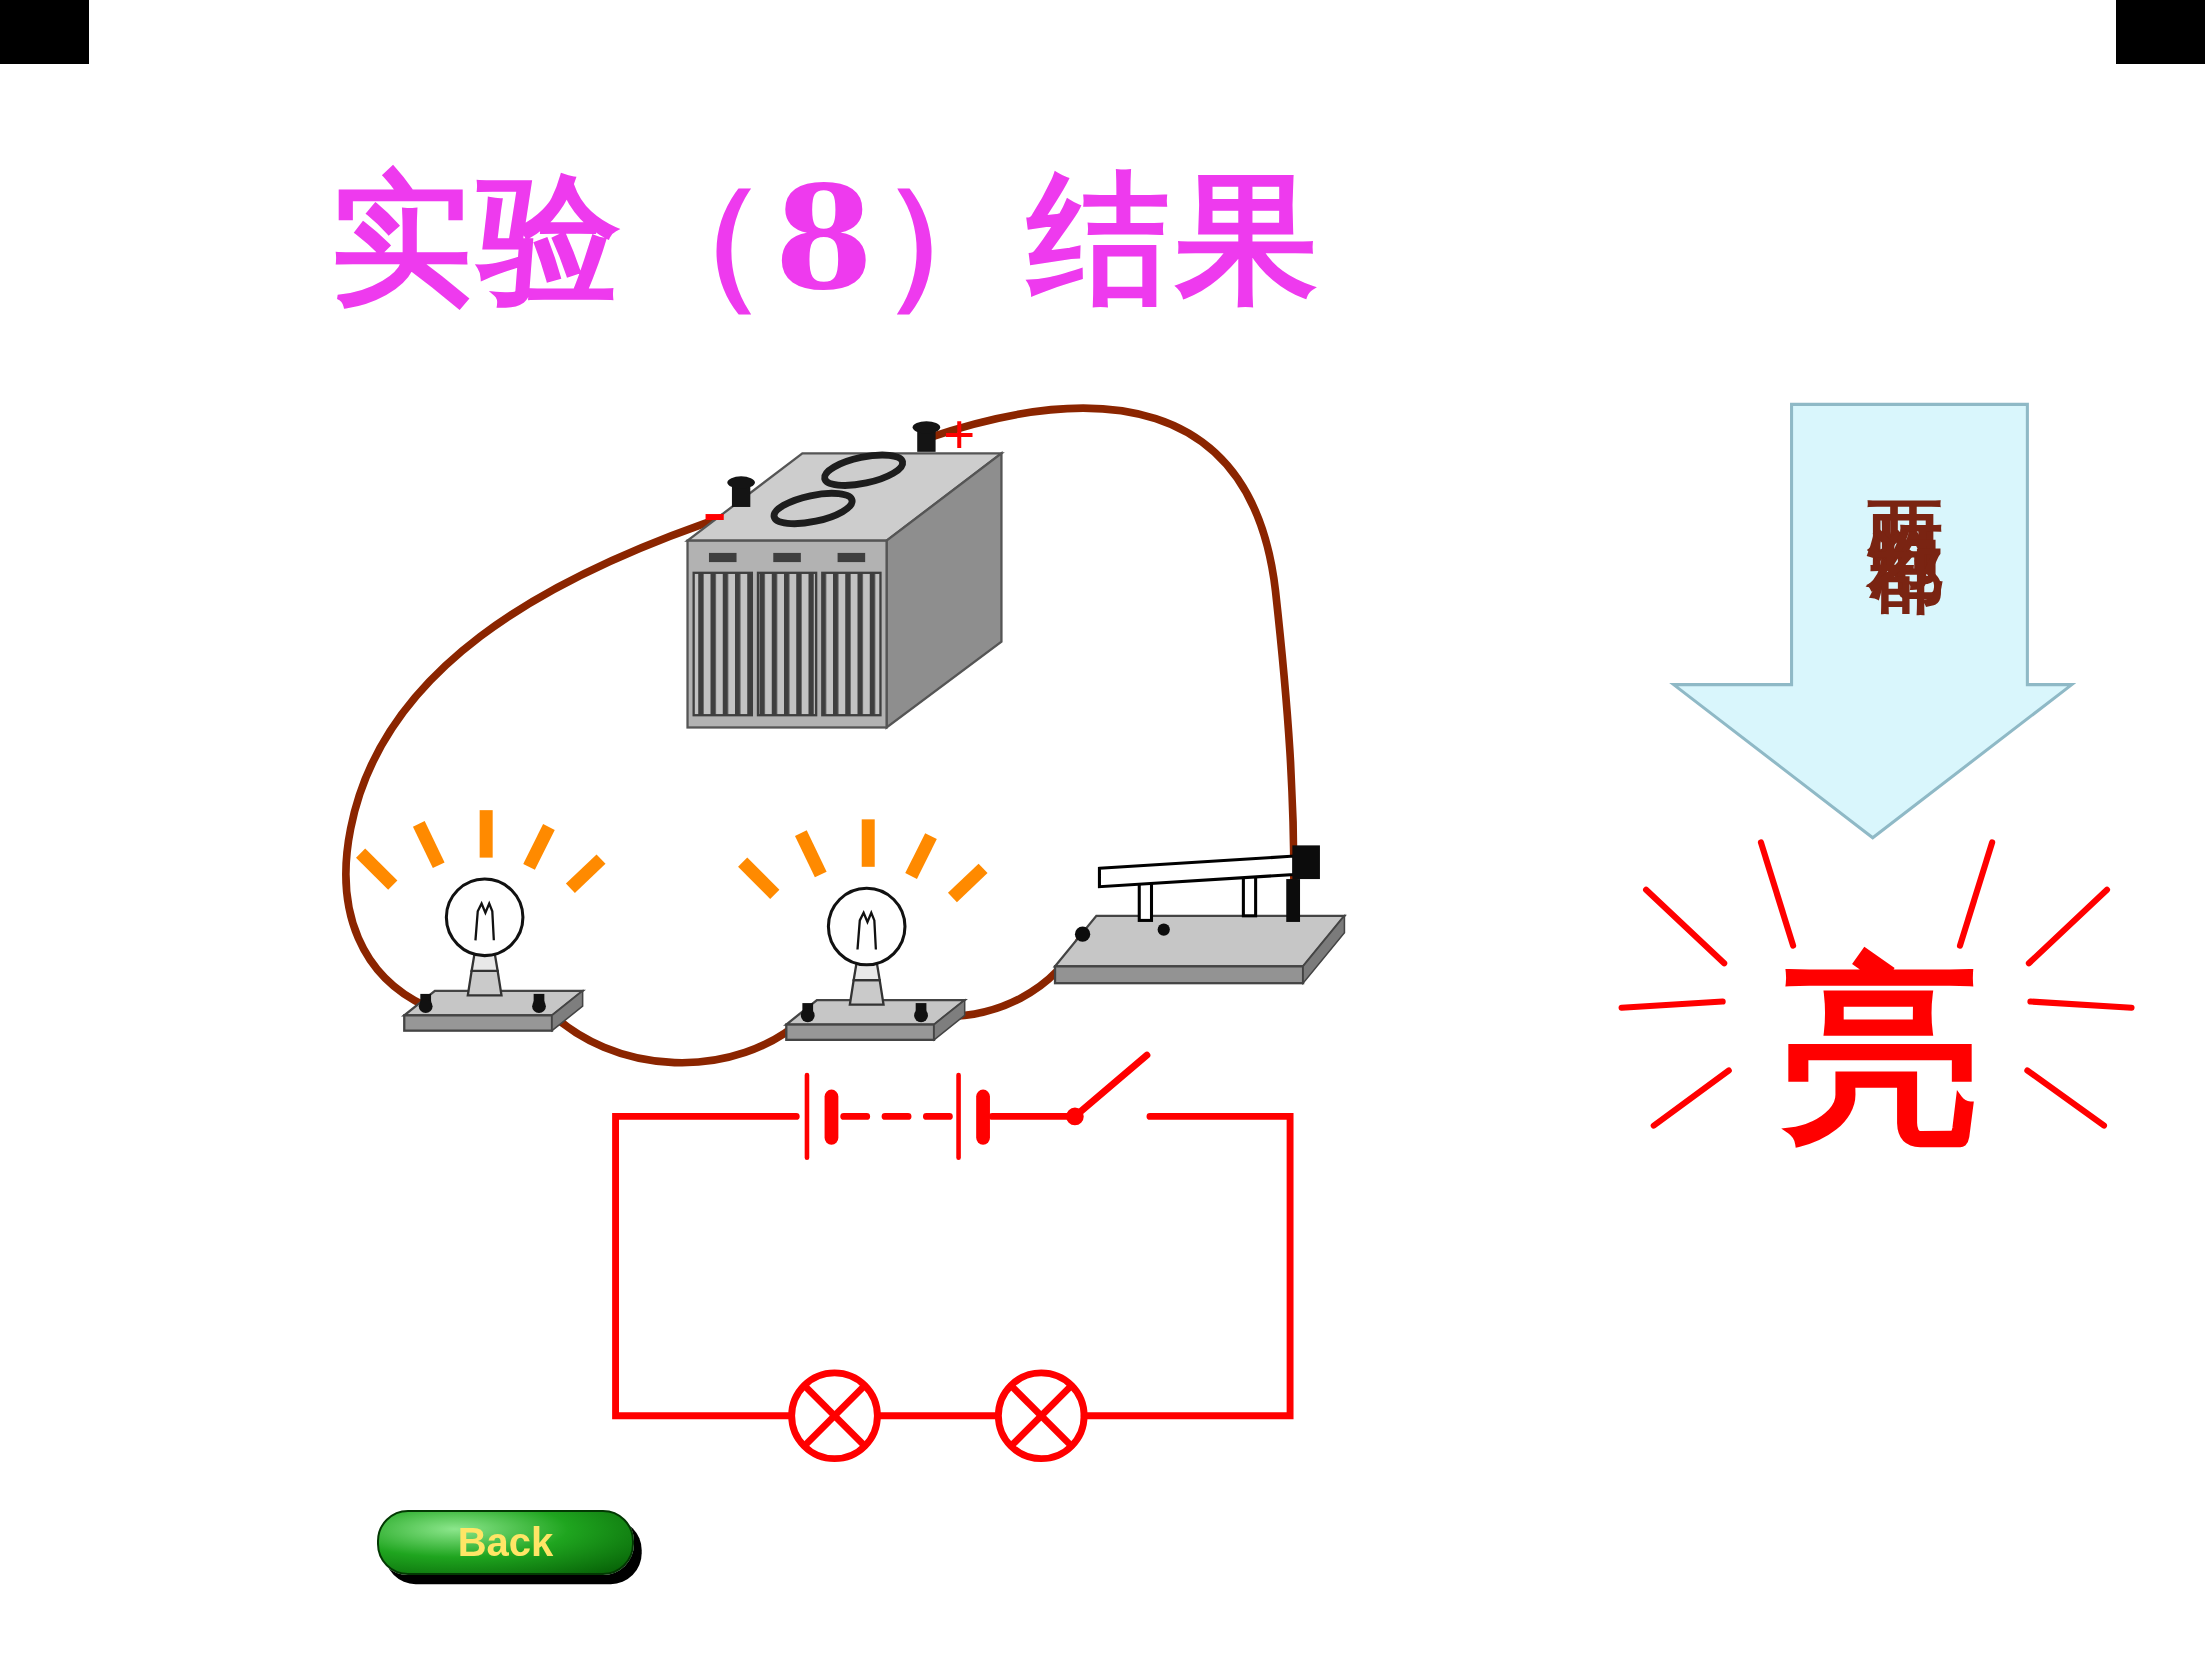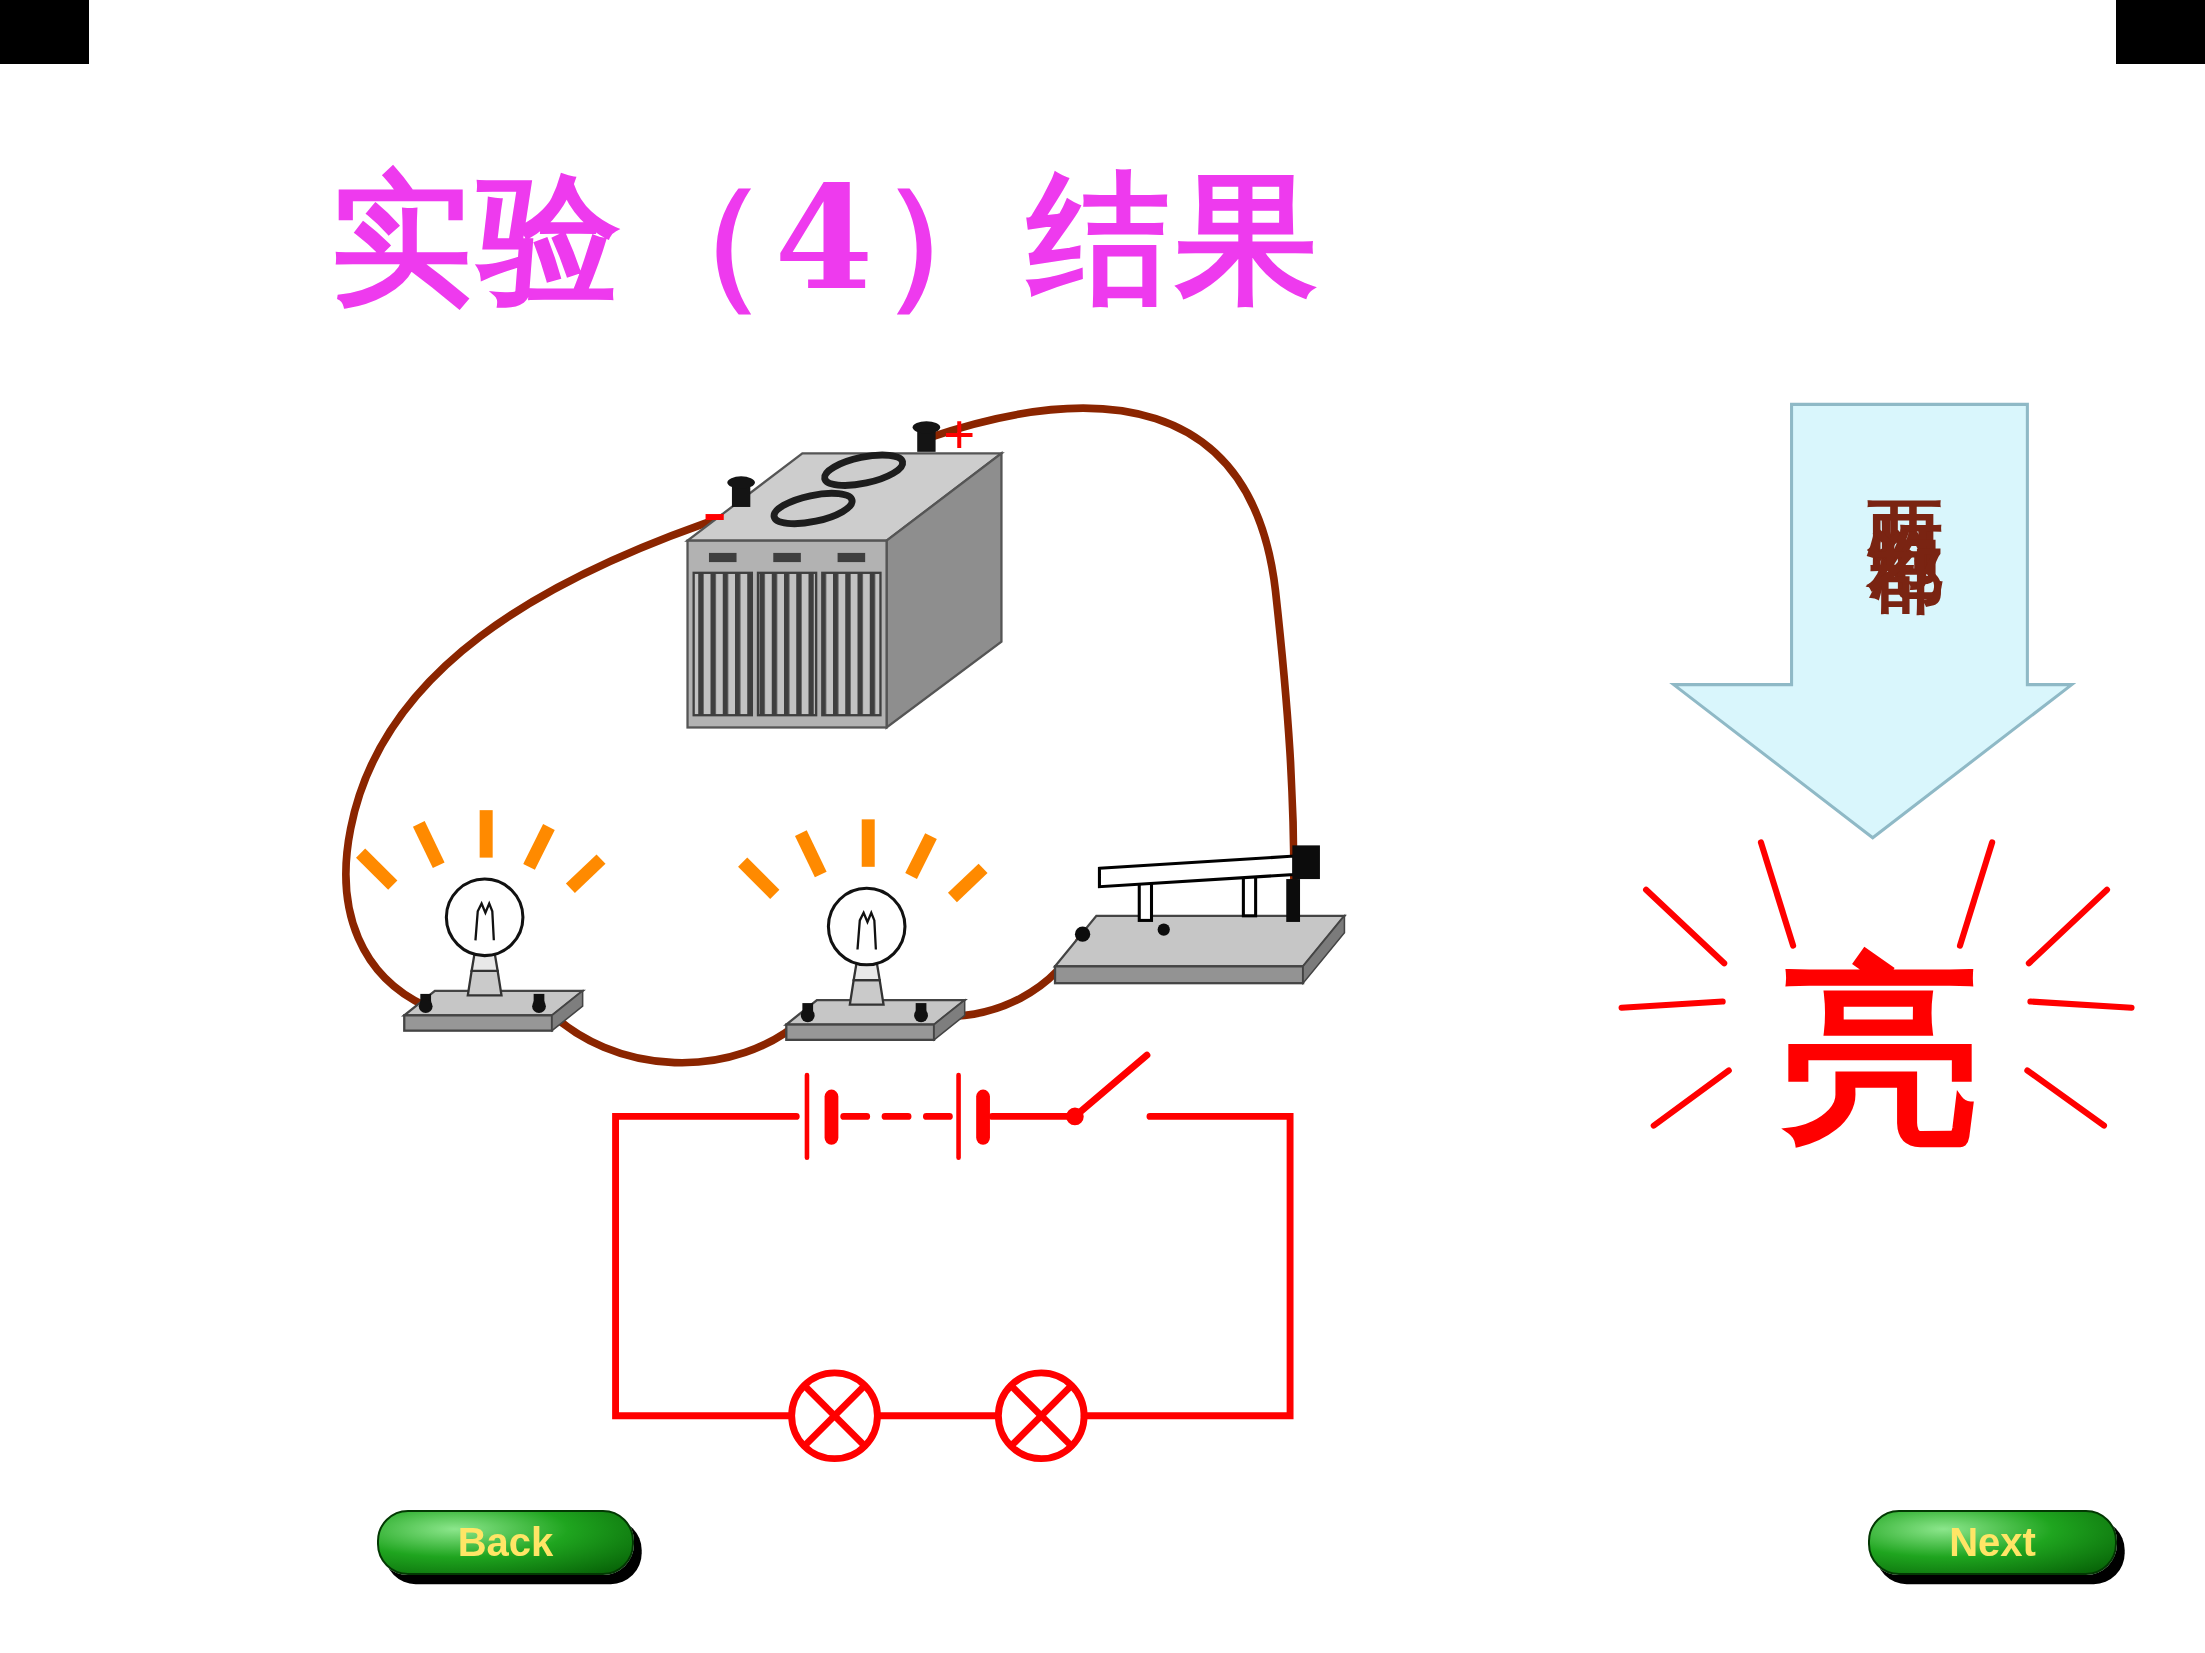--- a/index.html
+++ b/index.html
@@ -147,26 +147,25 @@
       <line x1="2300" y1="1100" x2="2342" y2="1235"></line>
       <line x1="2118" y1="1316" x2="2250" y2="1308"></line>
       <line x1="2160" y1="1470" x2="2258" y2="1398"></line>
       <line x1="2650" y1="1258" x2="2752" y2="1162"></line>
       <line x1="2560" y1="1235" x2="2602" y2="1100"></line>
       <line x1="2652" y1="1308" x2="2784" y2="1316"></line>
       <line x1="2648" y1="1398" x2="2748" y2="1470"></line>
     </g>
   </svg>
 
-  <div class="title">实验（4）结果</div>
+  <div class="title">实验（8）结果</div>
 
   <span class="polarity plus">+</span>
   <span class="polarity minus">-</span>
 
   <div class="callout-text">两灯泡都</div>
 
   <div class="result-char">亮</div>
 
   <div class="nav-button back">Back</div>
-  <div class="nav-button next">Next</div>
 
 </div>
 
 
 </body></html>

